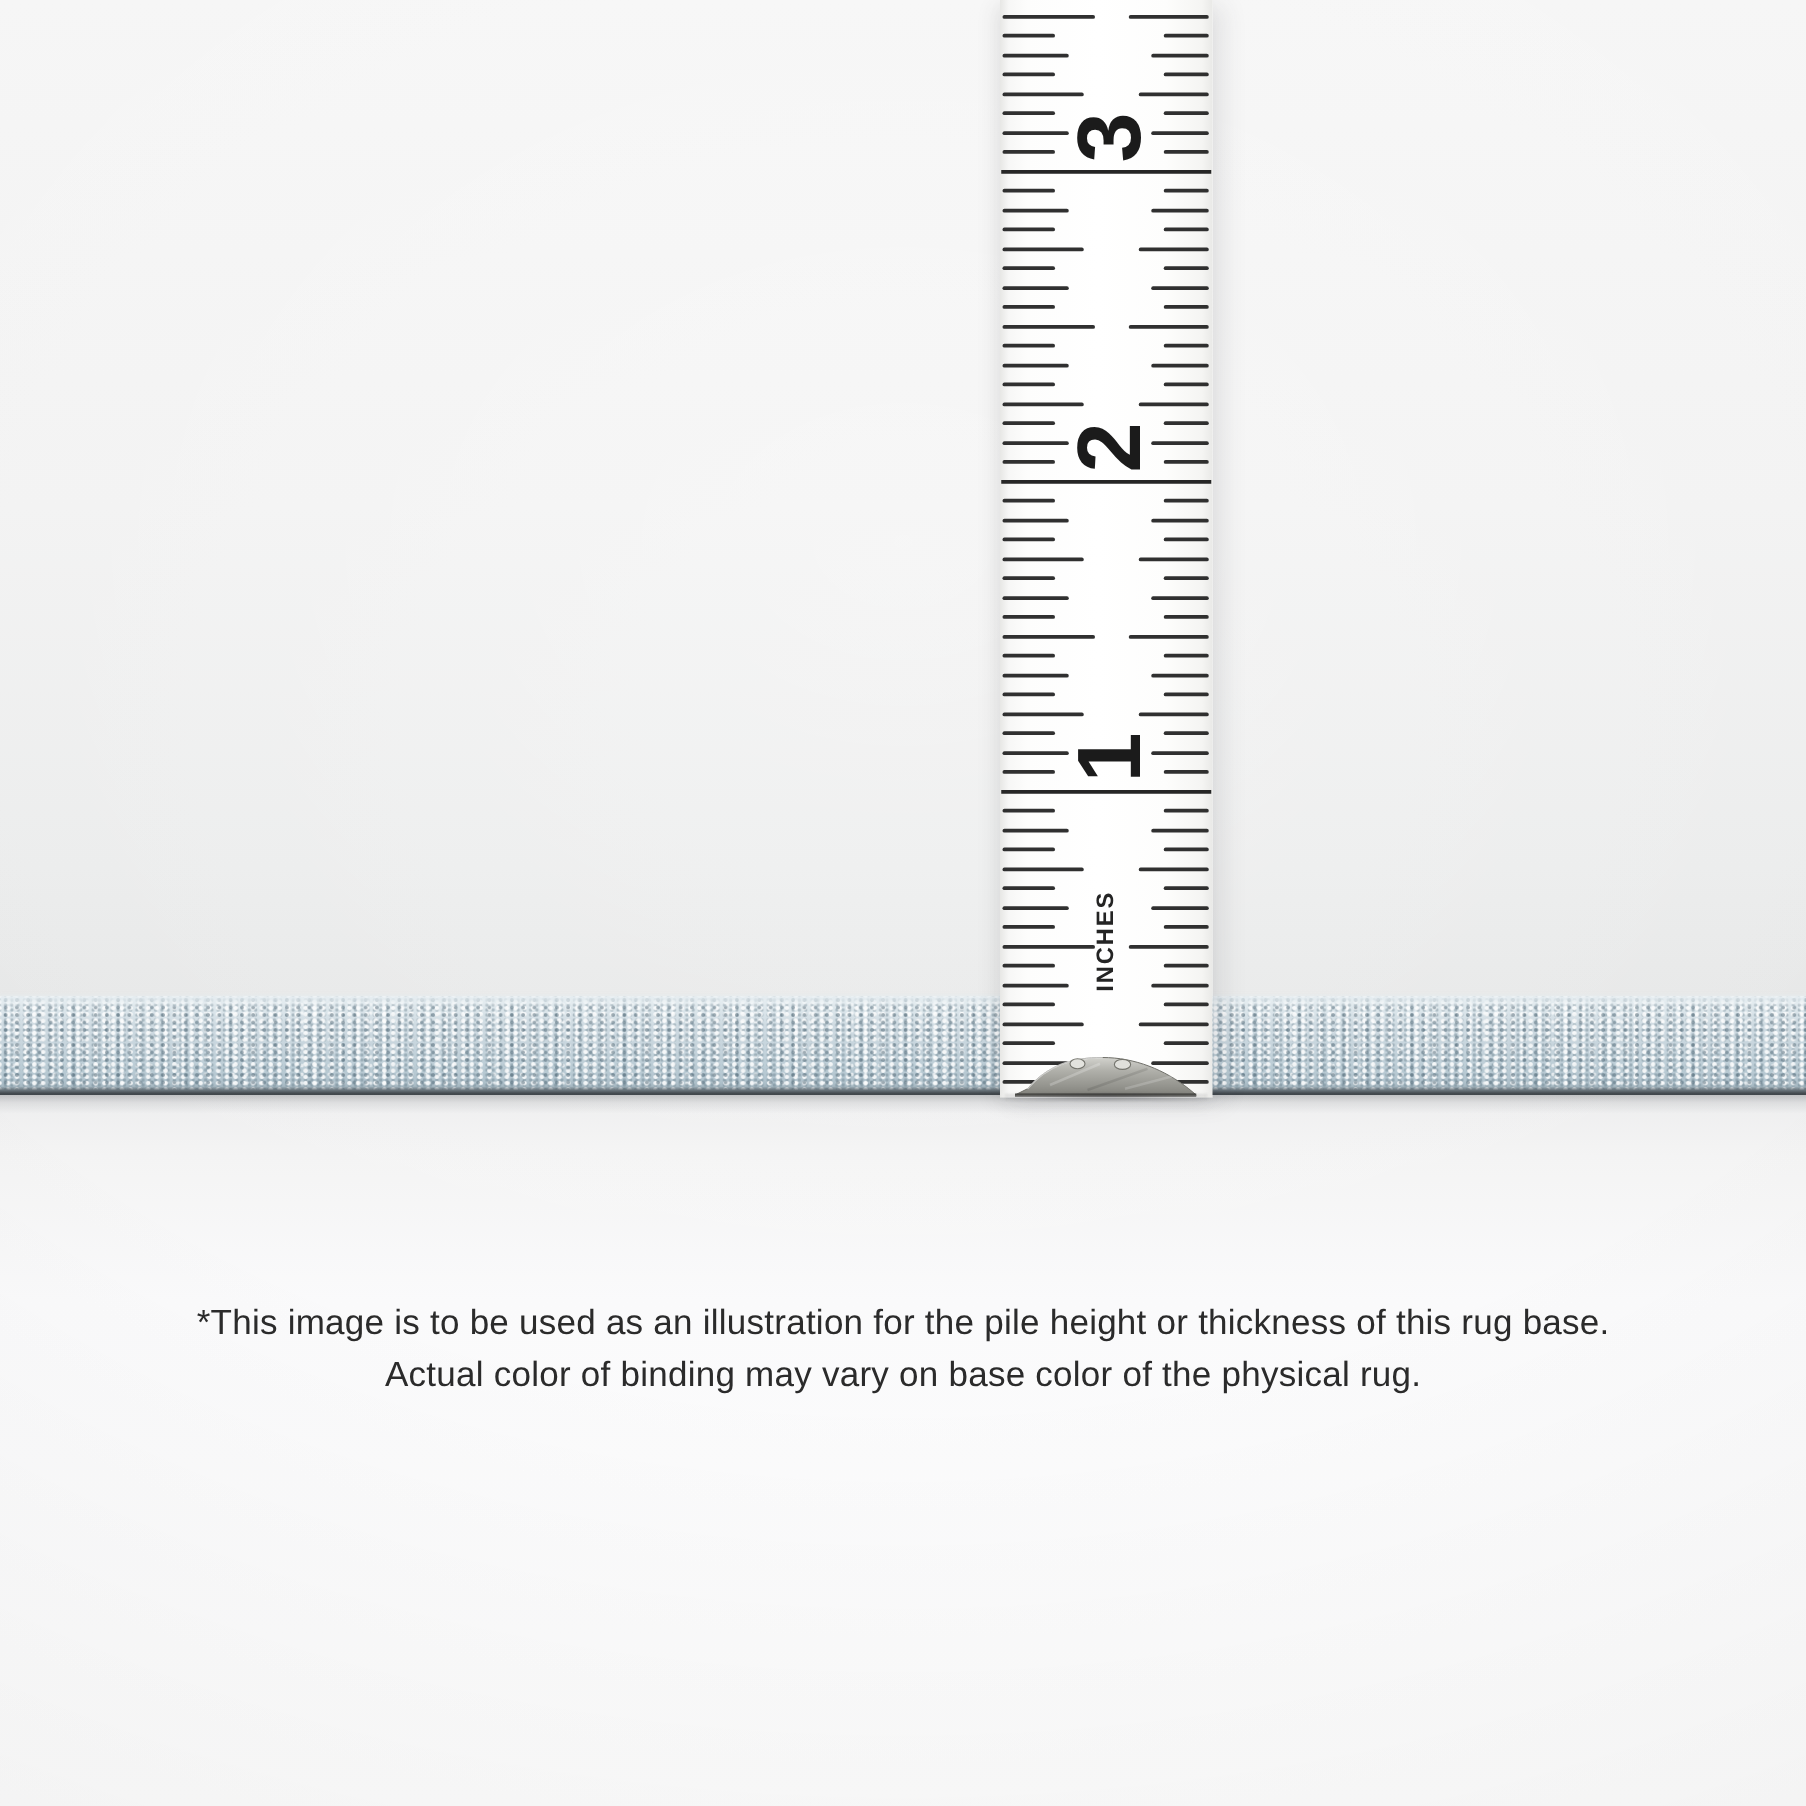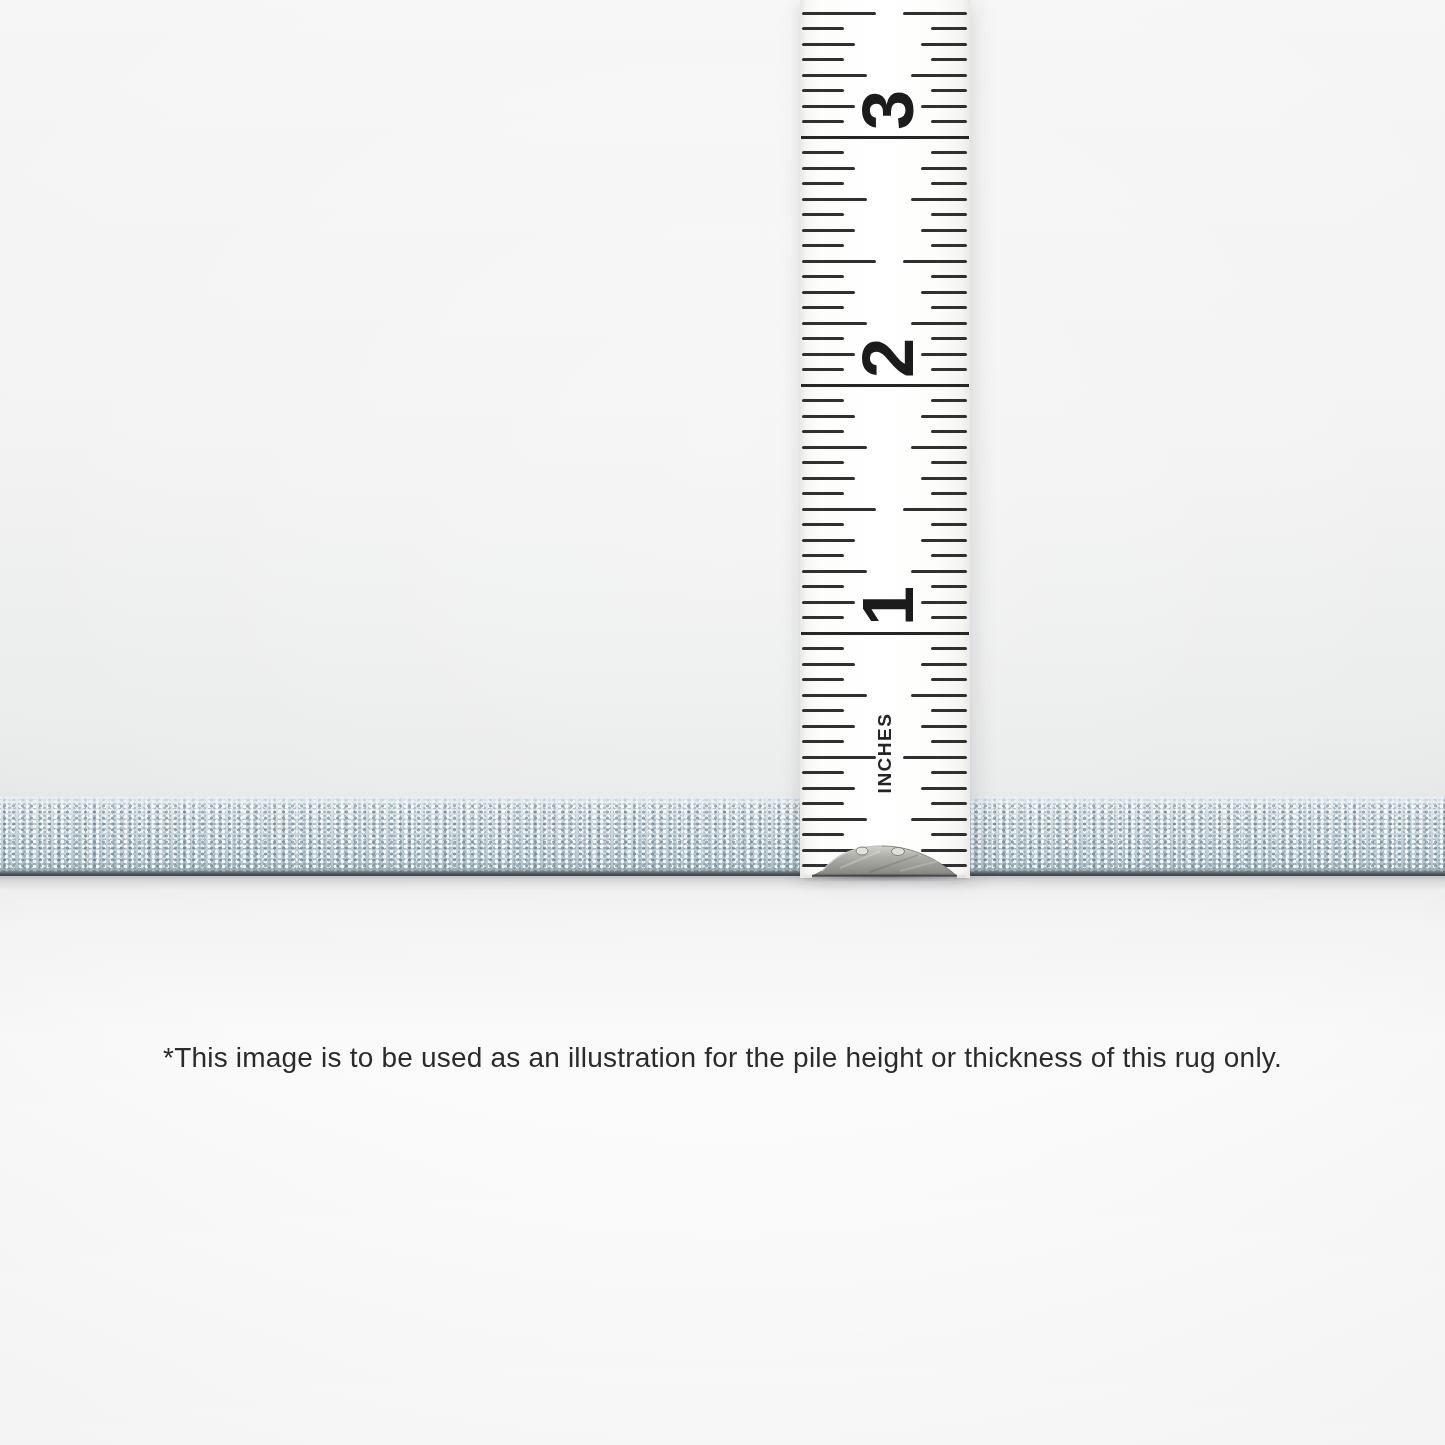--- a/index.html
+++ b/index.html
@@ -227,16 +227,17 @@
       <ellipse cx="52" cy="8" rx="6" ry="4" fill="#e3e3de" stroke="#75756e" stroke-width="0.9"></ellipse>
       <ellipse cx="88" cy="8.5" rx="6.5" ry="4" fill="#e0e0db" stroke="#75756e" stroke-width="0.9"></ellipse>
       <rect x="2" y="31.6" width="145" height="3" fill="rgba(45,45,44,0.55)"></rect>
     </svg>
   <div class="inch-number" style="top: 606px; color: rgb(27, 27, 27);">1</div>
       <div class="inch-number" style="top: 358px; color: rgb(27, 27, 27);">2</div>
       <div class="inch-number" style="top: 110px; color: rgb(27, 27, 27);">3</div>
     </div>
 
   <div class="caption">
-    <div>*This image is to be used as an illustration for the pile height or thickness of this rug only.</div>
+    <div>*This image is to be used as an illustration for the pile height or thickness of this rug base.</div>
+    <div>Actual color of binding may vary on base color of the physical rug.</div>
   </div>
 
 </div>
 
 </body></html>

